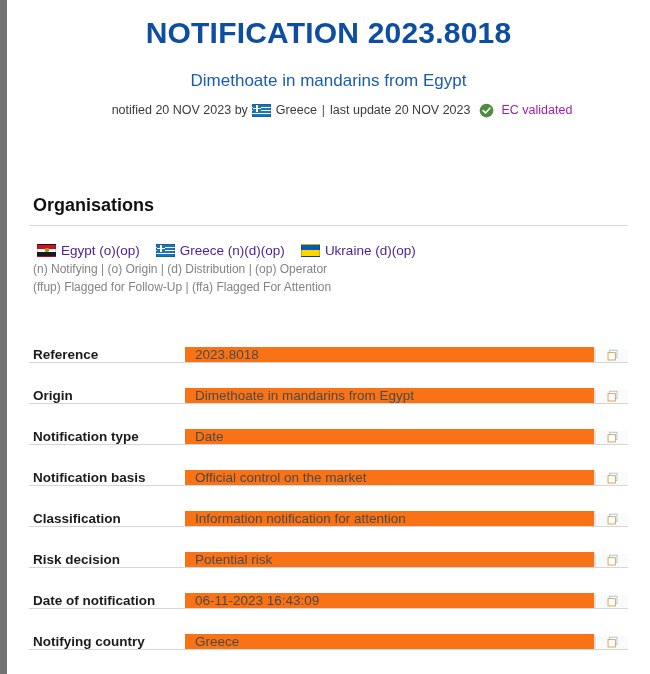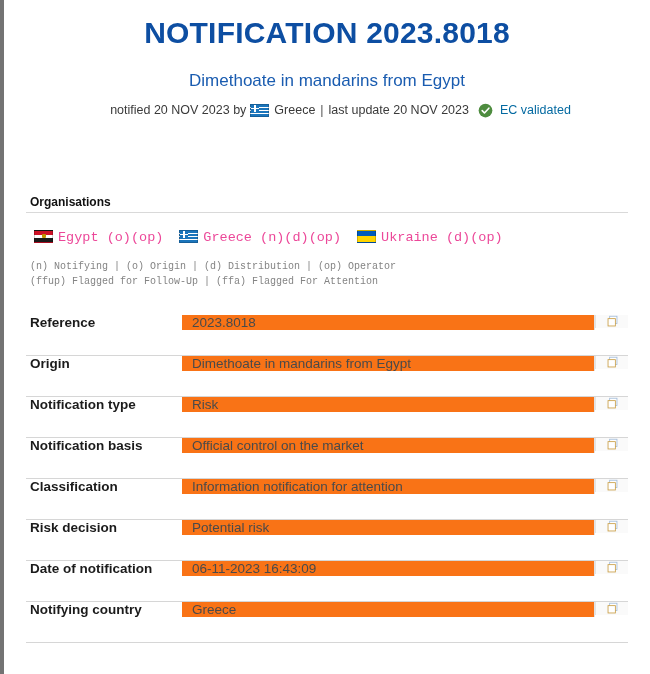--- a/index.html
+++ b/index.html
@@ -14,21 +14,21 @@
     color: #333333;
     overflow: hidden;
     position: relative;
   }
 
   .page {
     position: relative;
     width: 650px;
     height: 674px;
     box-sizing: border-box;
-    border-left: 4px solid #737373;
+    border-left: 7px solid #737373;
     background: #ffffff;
   }
 
   
   .header {
     padding-top: 14px;
     text-align: center;
   }
   .notif-title {
     font-size: 30px;
@@ -119,69 +119,67 @@
     align-items: center;
     margin-left: 9px;
   }
   .ec-check {
     width: 15px;
     height: 15px;
     display: inline-block;
     vertical-align: -3px;
   }
   .ec-label {
-    color: #0369a1;
+    color: #a21caf;
     font-size: 12.5px;
     margin-left: 7px;
   }
 
   
   .content {
     padding: 0 22px;
     box-sizing: border-box;
   }
   .org-section { margin-top: 77px; }
   .section-title {
-    font-size: 12px;
+    font-size: 18px;
     font-weight: bold;
     color: #111111;
-    margin: 0 0 3px 4px;
+    margin: 0 0 9px 4px;
   }
   .rule {
     height: 1px;
     background: #d9d9d9;
     width: 100%;
   }
   .org-list {
     margin-top: 16px;
     font-size: 13.5px;
-    color: #ec4899;
+    color: #4c1d95;
     margin-left: 4px;
     line-height: 1.4;
     white-space: nowrap;
-    font-family: Liberation Mono, monospace;
   }
   .org-item { margin-right: 12px; display: inline; }
   .org-legend {
-    margin-top: 13px;
+    margin-top: 1px;
     margin-left: 4px;
-    font-size: 10px;
+    font-size: 12px;
     color: #848484;
     line-height: 1.45;
-    font-family: Liberation Mono, monospace;
   }
 
   
   .detail-table {
     margin-top: 26px;
     width: 100%;
   }
   .row {
     display: flex;
-    align-items: flex-start;
+    align-items: flex-end;
     border-bottom: 1px solid #d6d6d6;
     min-height: 40px;
   }
   .row-label {
     flex: 0 0 156px;
     font-size: 13.5px;
     font-weight: bold;
     color: #1b1b1b;
     display: flex;
     align-items: center;
@@ -273,21 +271,21 @@
         <div class="row-action">
           <svg class="copy-icon" viewBox="0 0 16 16">
             <rect x="4.5" y="1.5" width="9" height="9" fill="#ffffff" stroke="#9fb9d8" stroke-width="1"></rect>
             <rect x="2.5" y="4.5" width="9" height="9" fill="#ffffff" stroke="#c79a3e" stroke-width="1"></rect>
           </svg>
         </div>
       </div>
 
       <div class="row">
         <div class="row-label">Notification type</div>
-        <div class="row-value">Risk</div>
+        <div class="row-value">Date</div>
         <div class="row-action">
           <svg class="copy-icon" viewBox="0 0 16 16">
             <rect x="4.5" y="1.5" width="9" height="9" fill="#ffffff" stroke="#9fb9d8" stroke-width="1"></rect>
             <rect x="2.5" y="4.5" width="9" height="9" fill="#ffffff" stroke="#c79a3e" stroke-width="1"></rect>
           </svg>
         </div>
       </div>
 
       <div class="row">
         <div class="row-label">Notification basis</div>

